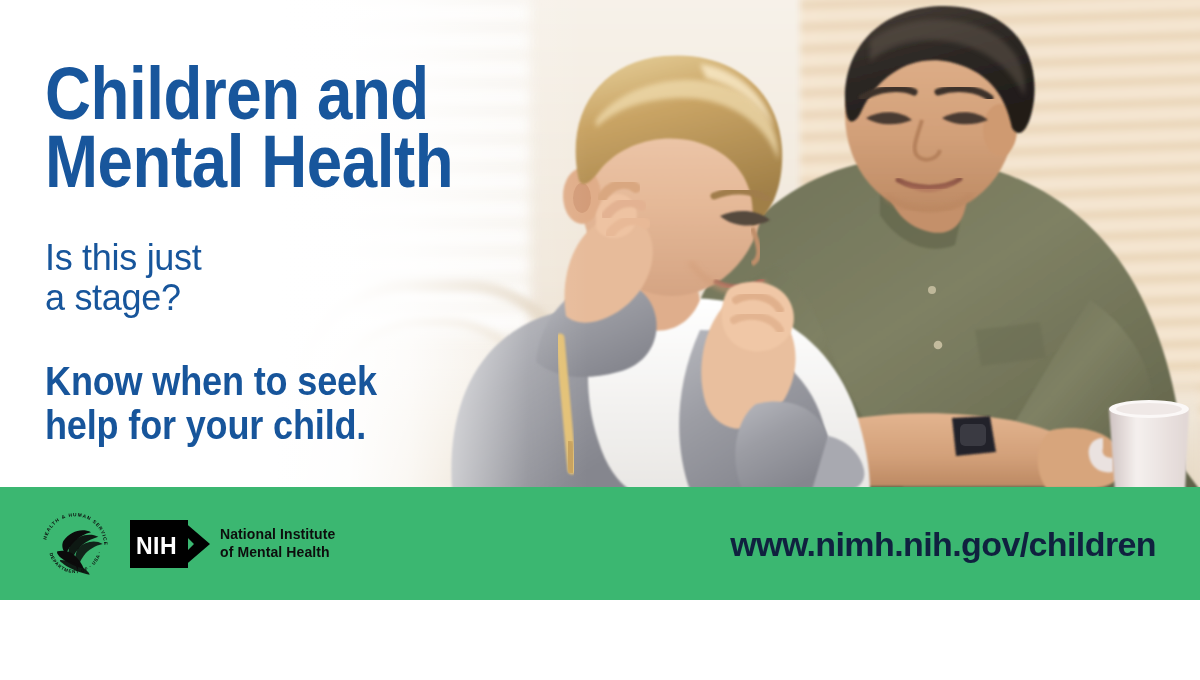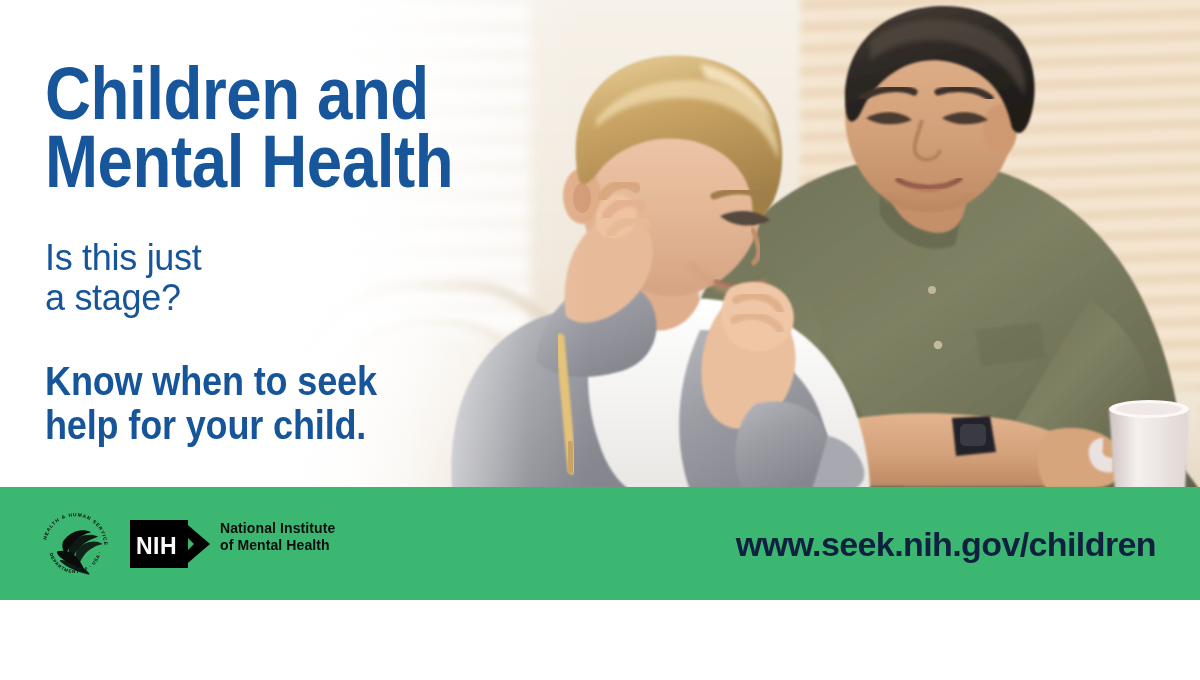--- a/index.html
+++ b/index.html
@@ -188,21 +188,21 @@
   .logos {
     position: absolute;
     left: 38px;
     top: 50%;
     transform: translateY(-50%);
     display: flex;
     align-items: center;
     gap: 18px;
   }
   .hhs-seal { width: 74px; height: 70px; display: block; }
-  .nih-lockup { display: flex; gap: 10px; }
+  .nih-lockup { display: flex; align-items: center; gap: 10px; }
   .nih-mark { display: block; }
   .nimh-name {
     font-family: "Liberation Sans", sans-serif;
     font-size: 14px;
     font-weight: 700;
     line-height: 1.28;
     color: #0d0d0d;
     white-space: pre-line;
     letter-spacing: .1px;
   }
@@ -460,18 +460,18 @@
           <svg class="nih-mark" width="80" height="48" viewBox="0 0 80 48">
             <rect x="0" y="0" width="58" height="48" fill="#000000"></rect>
             <path d="M52 0 L 80 24 L 52 48 L 52 36 L 64 24 L 52 12 Z" fill="#000000"></path>
             <text x="6" y="34" font-family="Liberation Sans, sans-serif" font-size="23" font-weight="700" fill="#ffffff" letter-spacing="0.5">NIH</text>
           </svg>
           <div class="nimh-name">National Institute
 of Mental Health</div>
         </div>
       </div>
 
-      <div class="url">www.seek.nih.gov/children</div>
+      <div class="url">www.nimh.nih.gov/children</div>
     </div>
   </div>
 
   <div class="bottom-white"></div>
 </div>
 
 </body></html>

